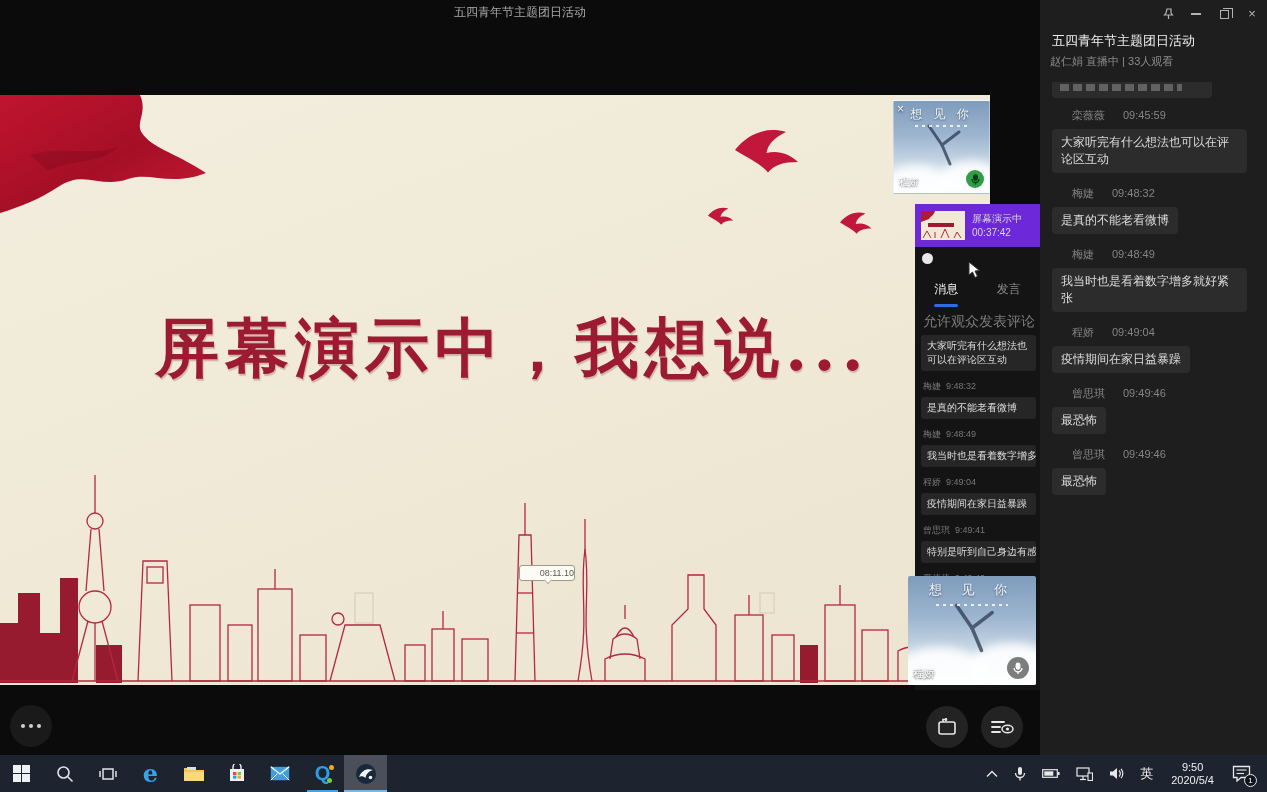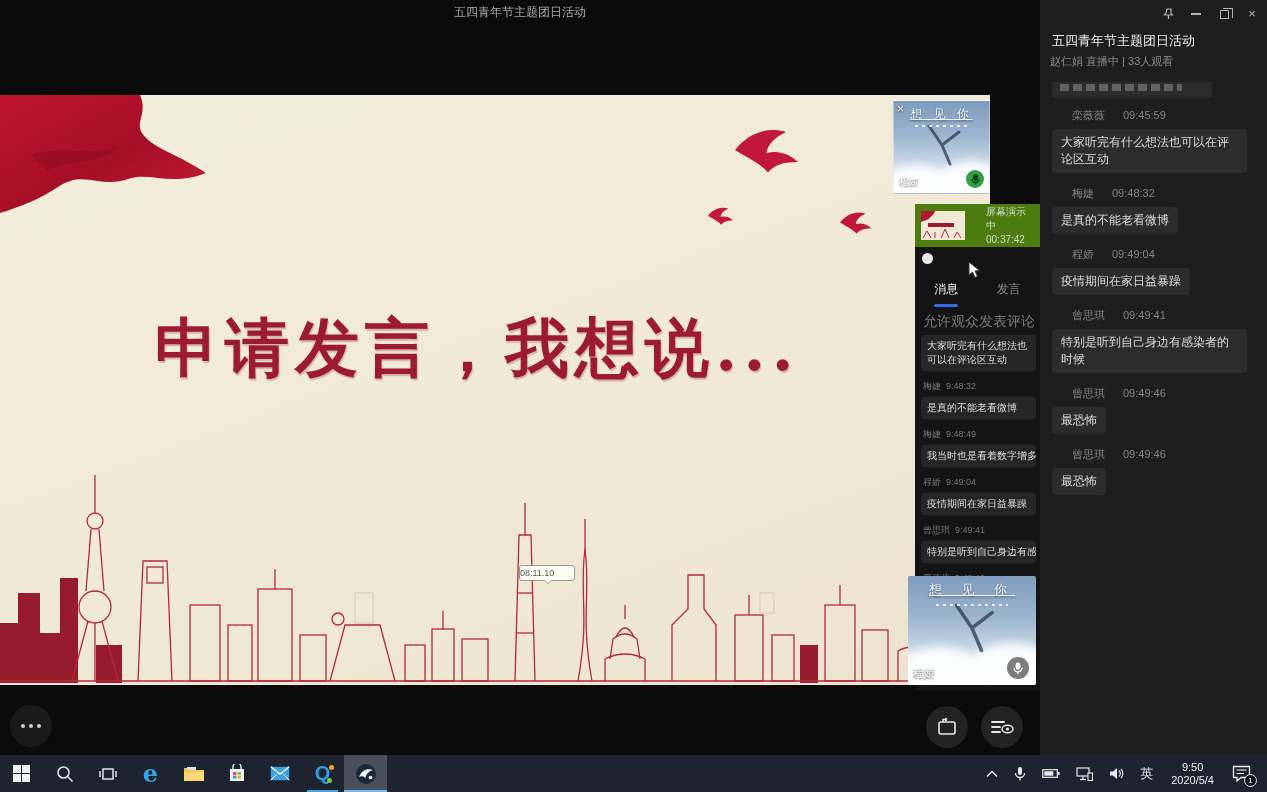--- a/index.html
+++ b/index.html
@@ -16,48 +16,48 @@
   .slide { position:absolute; left:0; top:95px; width:990px; height:590px;
     background:linear-gradient(160deg,#f3edde 0%,#f0e9d6 55%,#ece4cf 100%); overflow:hidden; }
   .slide-heading { position:absolute; left:155px; top:210px; width:760px;
     font-family:"DejaVu Serif","Liberation Serif",serif; font-weight:bold;
     font-size:64px; letter-spacing:6px; color:#9c1b30; text-shadow:1px 2px 1px rgba(120,20,40,.25); }
   .flag-svg { position:absolute; left:0; top:0; }
   .birds-svg { position:absolute; left:680px; top:18px; }
   .skyline-svg { position:absolute; left:0; bottom:0; }
   .time-chip { position:absolute; left:519px; top:470px; width:56px; height:16px;
     background:#fcfbf4; border:1px solid #9a9a8c; border-radius:3px; color:#5a5a55;
-    font-size:9px; line-height:14px; text-align:left; }
+    font-size:9px; line-height:14px; text-align:right; }
   .time-chip:after { content:""; position:absolute; left:24px; bottom:-4px; width:7px; height:7px;
     background:#fcfbf4; border-right:1px solid #9a9a8c; border-bottom:1px solid #9a9a8c;
     transform:rotate(45deg) scale(.7); }
 
   
   .poster { position:absolute; overflow:hidden; border-radius:2px;
     background:linear-gradient(180deg,#7f9cbd 0%,#9db5cf 38%,#cfdde9 72%,#eef3f7 100%); }
   .poster .cloud { position:absolute; background:#fff; border-radius:50%; filter:blur(5px); opacity:.9; }
   .poster .hands { position:absolute; left:50%; top:48%; transform:translate(-50%,-50%); opacity:.75; }
   .poster .ptitle { position:absolute; top:5px; left:0; width:100%; text-align:center;
-    color:#f4f6f2; font-size:12px; letter-spacing:4px; text-shadow:0 1px 2px rgba(20,40,70,.6);text-decoration:underline; }
+    color:#f4f6f2; font-size:12px; letter-spacing:4px; text-shadow:0 1px 2px rgba(20,40,70,.6); }
   .poster .psub { position:absolute; top:24px; left:22%; width:56%; height:2px;
     background:repeating-linear-gradient(90deg,rgba(255,255,255,.8) 0 3px,transparent 3px 7px); }
   .poster .pname { position:absolute; left:5px; bottom:4px; color:#fff; font-size:11px;
     text-shadow:0 1px 2px rgba(0,0,0,.8); }
   .tile-top { left:893px; top:100px; width:97px; height:94px; border:1px solid rgba(255,255,255,.35); }
   .tile-top .close-x { position:absolute; left:3px; top:1px; color:#fff; font-size:12px;
     text-shadow:0 1px 2px rgba(0,0,0,.7); cursor:default; }
   .mic-badge-green { position:absolute; right:5px; bottom:5px; width:18px; height:18px;
     border-radius:50%; background:#2f9e44; display:flex; align-items:center; justify-content:center; }
   .mic-badge-dark { position:absolute; right:7px; bottom:6px; width:22px; height:22px;
     border-radius:50%; background:rgba(20,20,20,.55); display:flex; align-items:center; justify-content:center; }
   .tile-bottom { left:908px; top:576px; width:128px; height:109px; }
 
   
   .share-banner { position:absolute; left:915px; top:204px; width:125px; height:43px;
-    background:#4d7c0f; display:flex; align-items:center; gap:21px; padding:0 6px; }
+    background:#6d28d9; display:flex; align-items:center; gap:7px; padding:0 6px; }
   .share-thumb { width:44px; height:29px; flex:none; }
   .share-texts { color:#d8d8d8; font-size:10px; line-height:14px; }
 
   
   .overlay-panel { position:absolute; left:915px; top:247px; width:125px; height:443px;
     background:#141414; overflow:hidden; }
   .rec-dot { position:absolute; left:7px; top:6px; width:11px; height:11px; border-radius:50%;
     background:#e7e7e7; }
   .cursor-svg { position:absolute; left:52px; top:14px; }
   .ov-tabs { position:absolute; top:34px; left:0; width:100%; display:flex; justify-content:space-around; }
@@ -160,21 +160,21 @@
       </svg>
 
       <svg class="birds-svg" width="220" height="140" viewBox="0 0 220 140">
         <g fill="#c1173a">
           <path transform="translate(55,10) scale(1.5)" d="M0,18 C8,8 20,2 34,6 C26,10 22,14 21,20 C28,18 36,20 42,26 C32,26 26,28 22,33 C18,28 10,24 0,18 Z"></path>
           <path transform="translate(28,92) scale(0.6)" d="M0,18 C8,8 20,2 34,6 C26,10 22,14 21,20 C28,18 36,20 42,26 C32,26 26,28 22,33 C18,28 10,24 0,18 Z"></path>
           <path transform="translate(160,96) scale(0.75)" d="M0,18 C8,8 20,2 34,6 C26,10 22,14 21,20 C28,18 36,20 42,26 C32,26 26,28 22,33 C18,28 10,24 0,18 Z"></path>
         </g>
       </svg>
 
-      <div class="slide-heading">申请发言，我想说...</div>
+      <div class="slide-heading">屏幕演示中，我想说...</div>
 
       <svg class="skyline-svg" width="990" height="212" viewBox="0 0 990 212">
         <g stroke="#b3293f" stroke-width="1.3" fill="none">
 
           <path d="M0,210 L0,150 L18,150 L18,120 L40,120 L40,160 L60,160 L60,105 L78,105 L78,210 Z" fill="#971b2e" stroke="none"></path>
           <rect x="96" y="172" width="26" height="38" fill="#971b2e" stroke="none"></rect>
 
           <line x1="95" y1="2" x2="95" y2="40"></line>
           <circle cx="95" cy="48" r="8"></circle>
           <line x1="91" y1="56" x2="86" y2="118"></line>
@@ -393,26 +393,26 @@
 
       <div>
         <div class="sb-name"><span>栾薇薇</span><span>09:45:59</span></div>
         <div class="sb-bubble">大家听完有什么想法也可以在评论区互动</div>
       </div>
       <div>
         <div class="sb-name"><span>梅婕</span><span>09:48:32</span></div>
         <div class="sb-bubble">是真的不能老看微博</div>
       </div>
       <div>
+        <div class="sb-name"><span>梅婕</span><span>09:48:49</span></div>
+        <div class="sb-bubble">我当时也是看着数字增多就好紧张</div>
+      </div>
+      <div>
         <div class="sb-name"><span>程娇</span><span>09:49:04</span></div>
         <div class="sb-bubble">疫情期间在家日益暴躁</div>
-      </div>
-      <div>
-        <div class="sb-name"><span>曾思琪</span><span>09:49:41</span></div>
-        <div class="sb-bubble">特别是听到自己身边有感染者的时候</div>
       </div>
       <div>
         <div class="sb-name"><span>曾思琪</span><span>09:49:46</span></div>
         <div class="sb-bubble">最恐怖</div>
       </div>
       <div>
         <div class="sb-name"><span>曾思琪</span><span>09:49:46</span></div>
         <div class="sb-bubble">最恐怖</div>
       </div>
 

